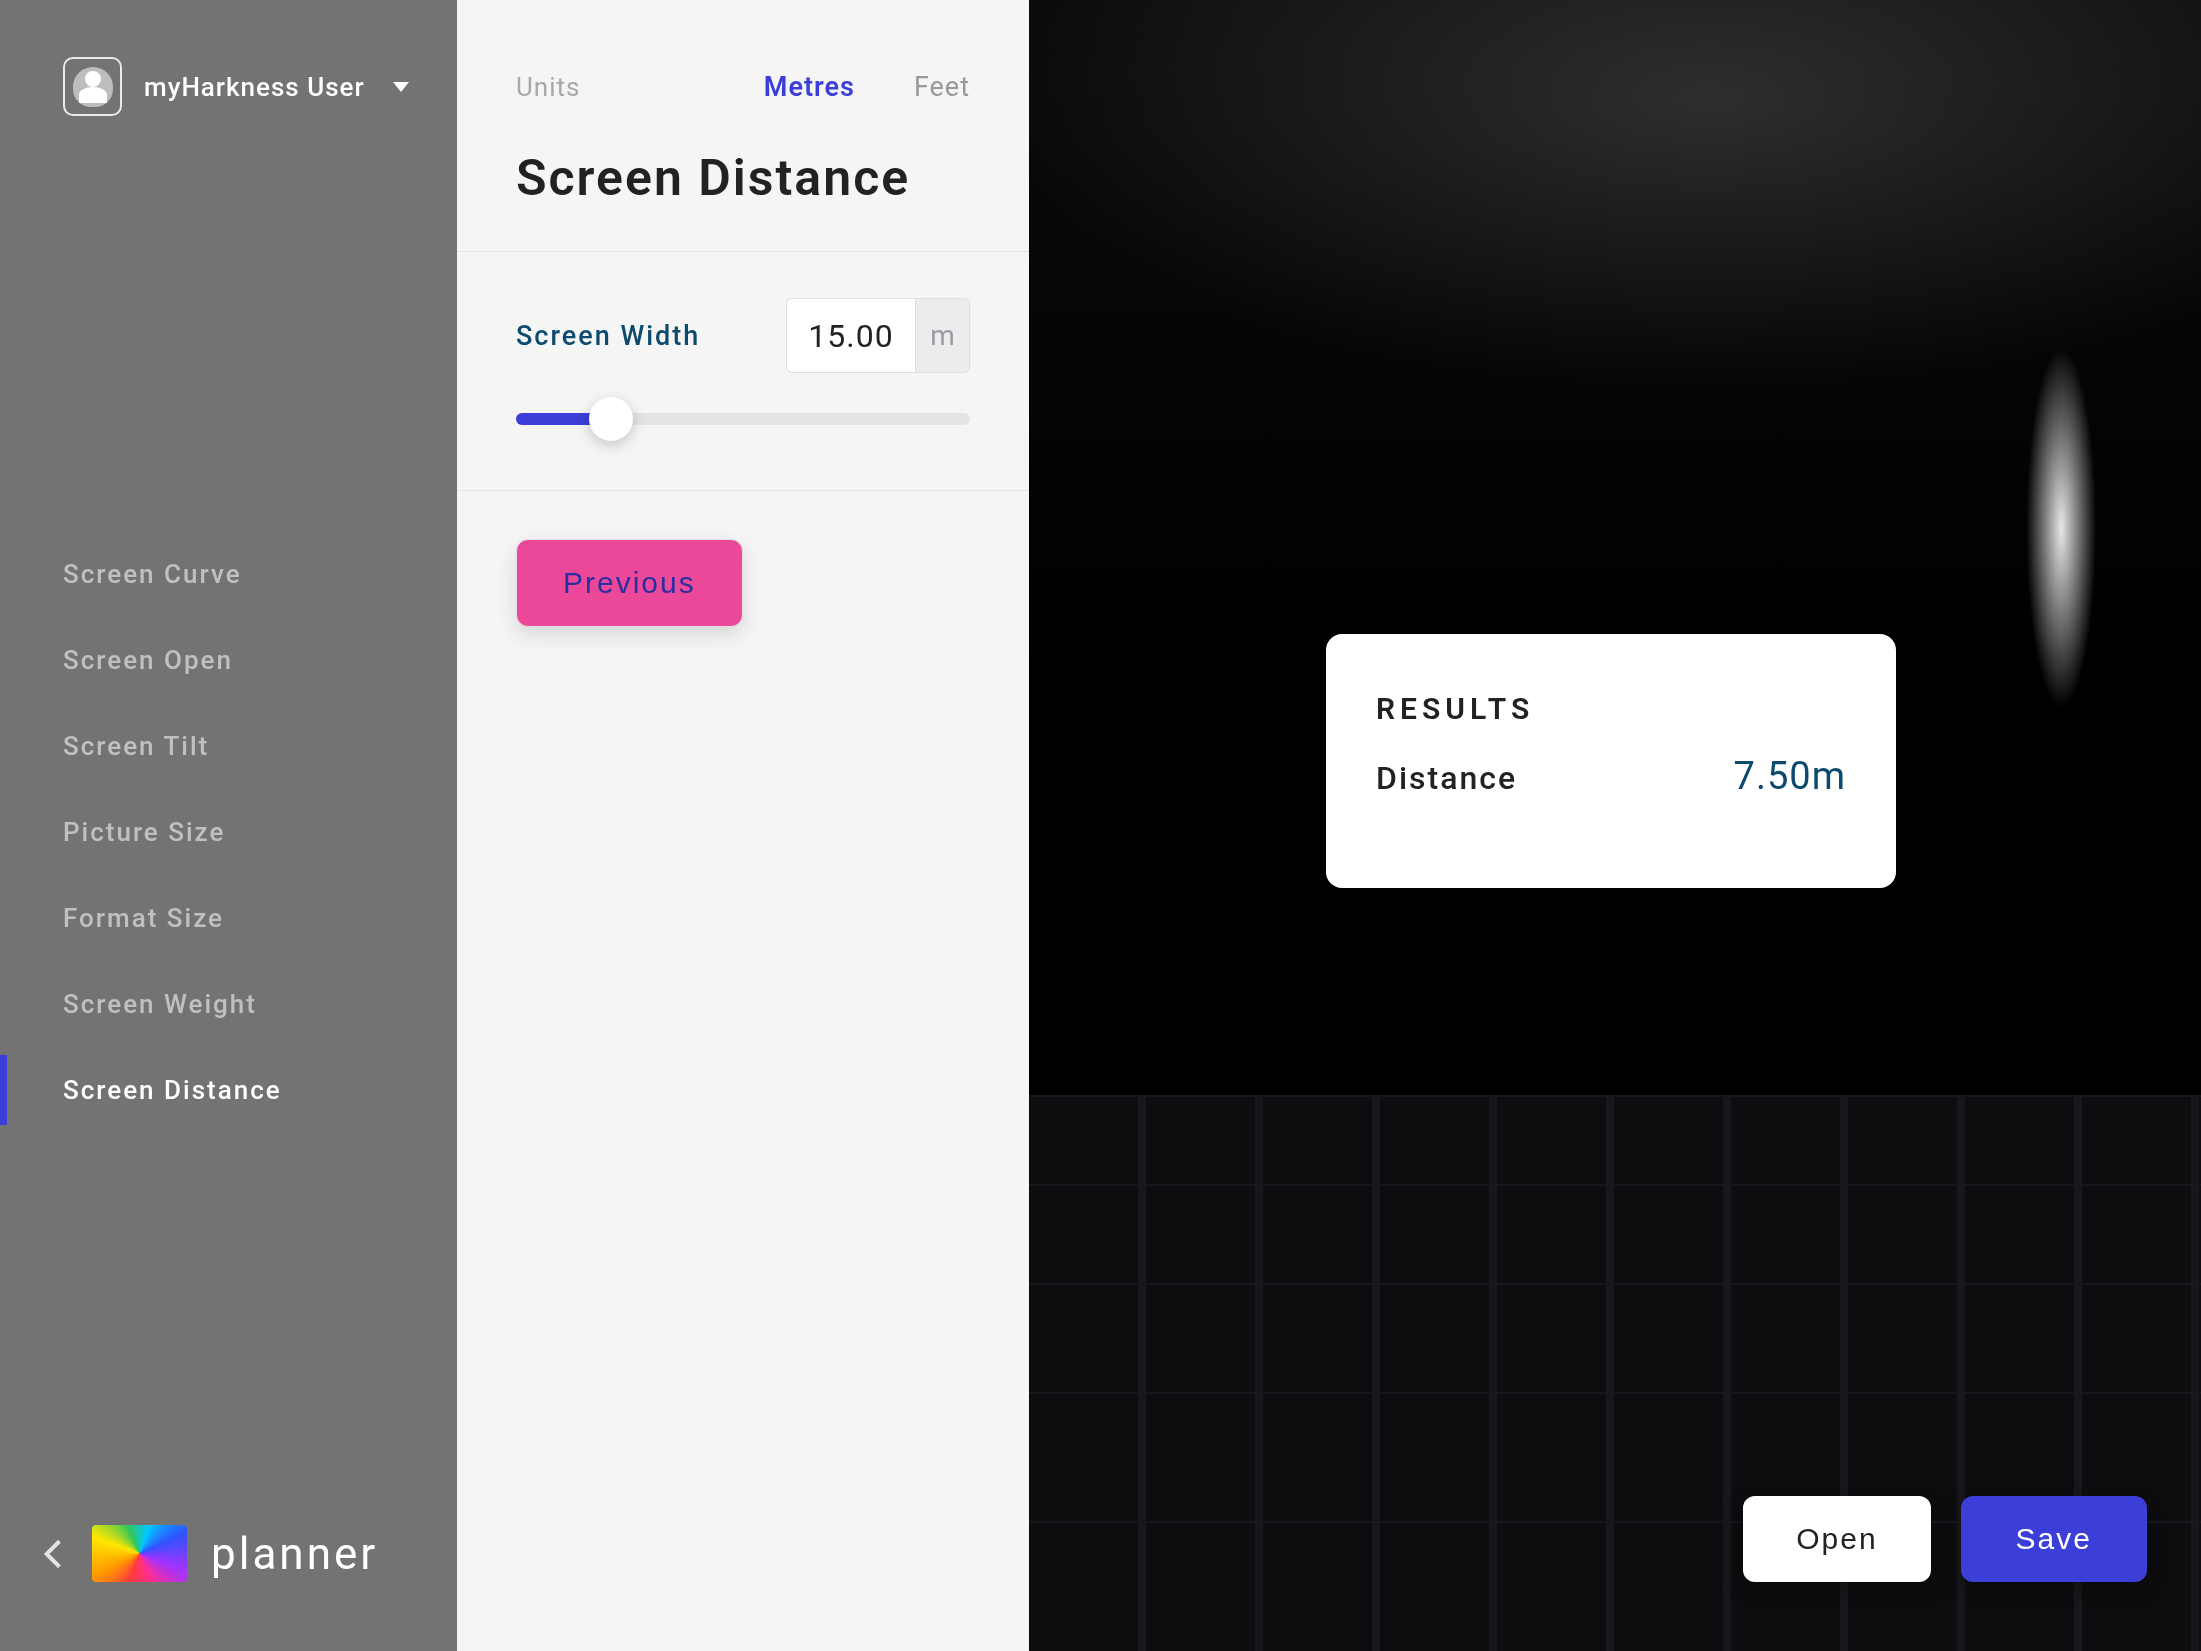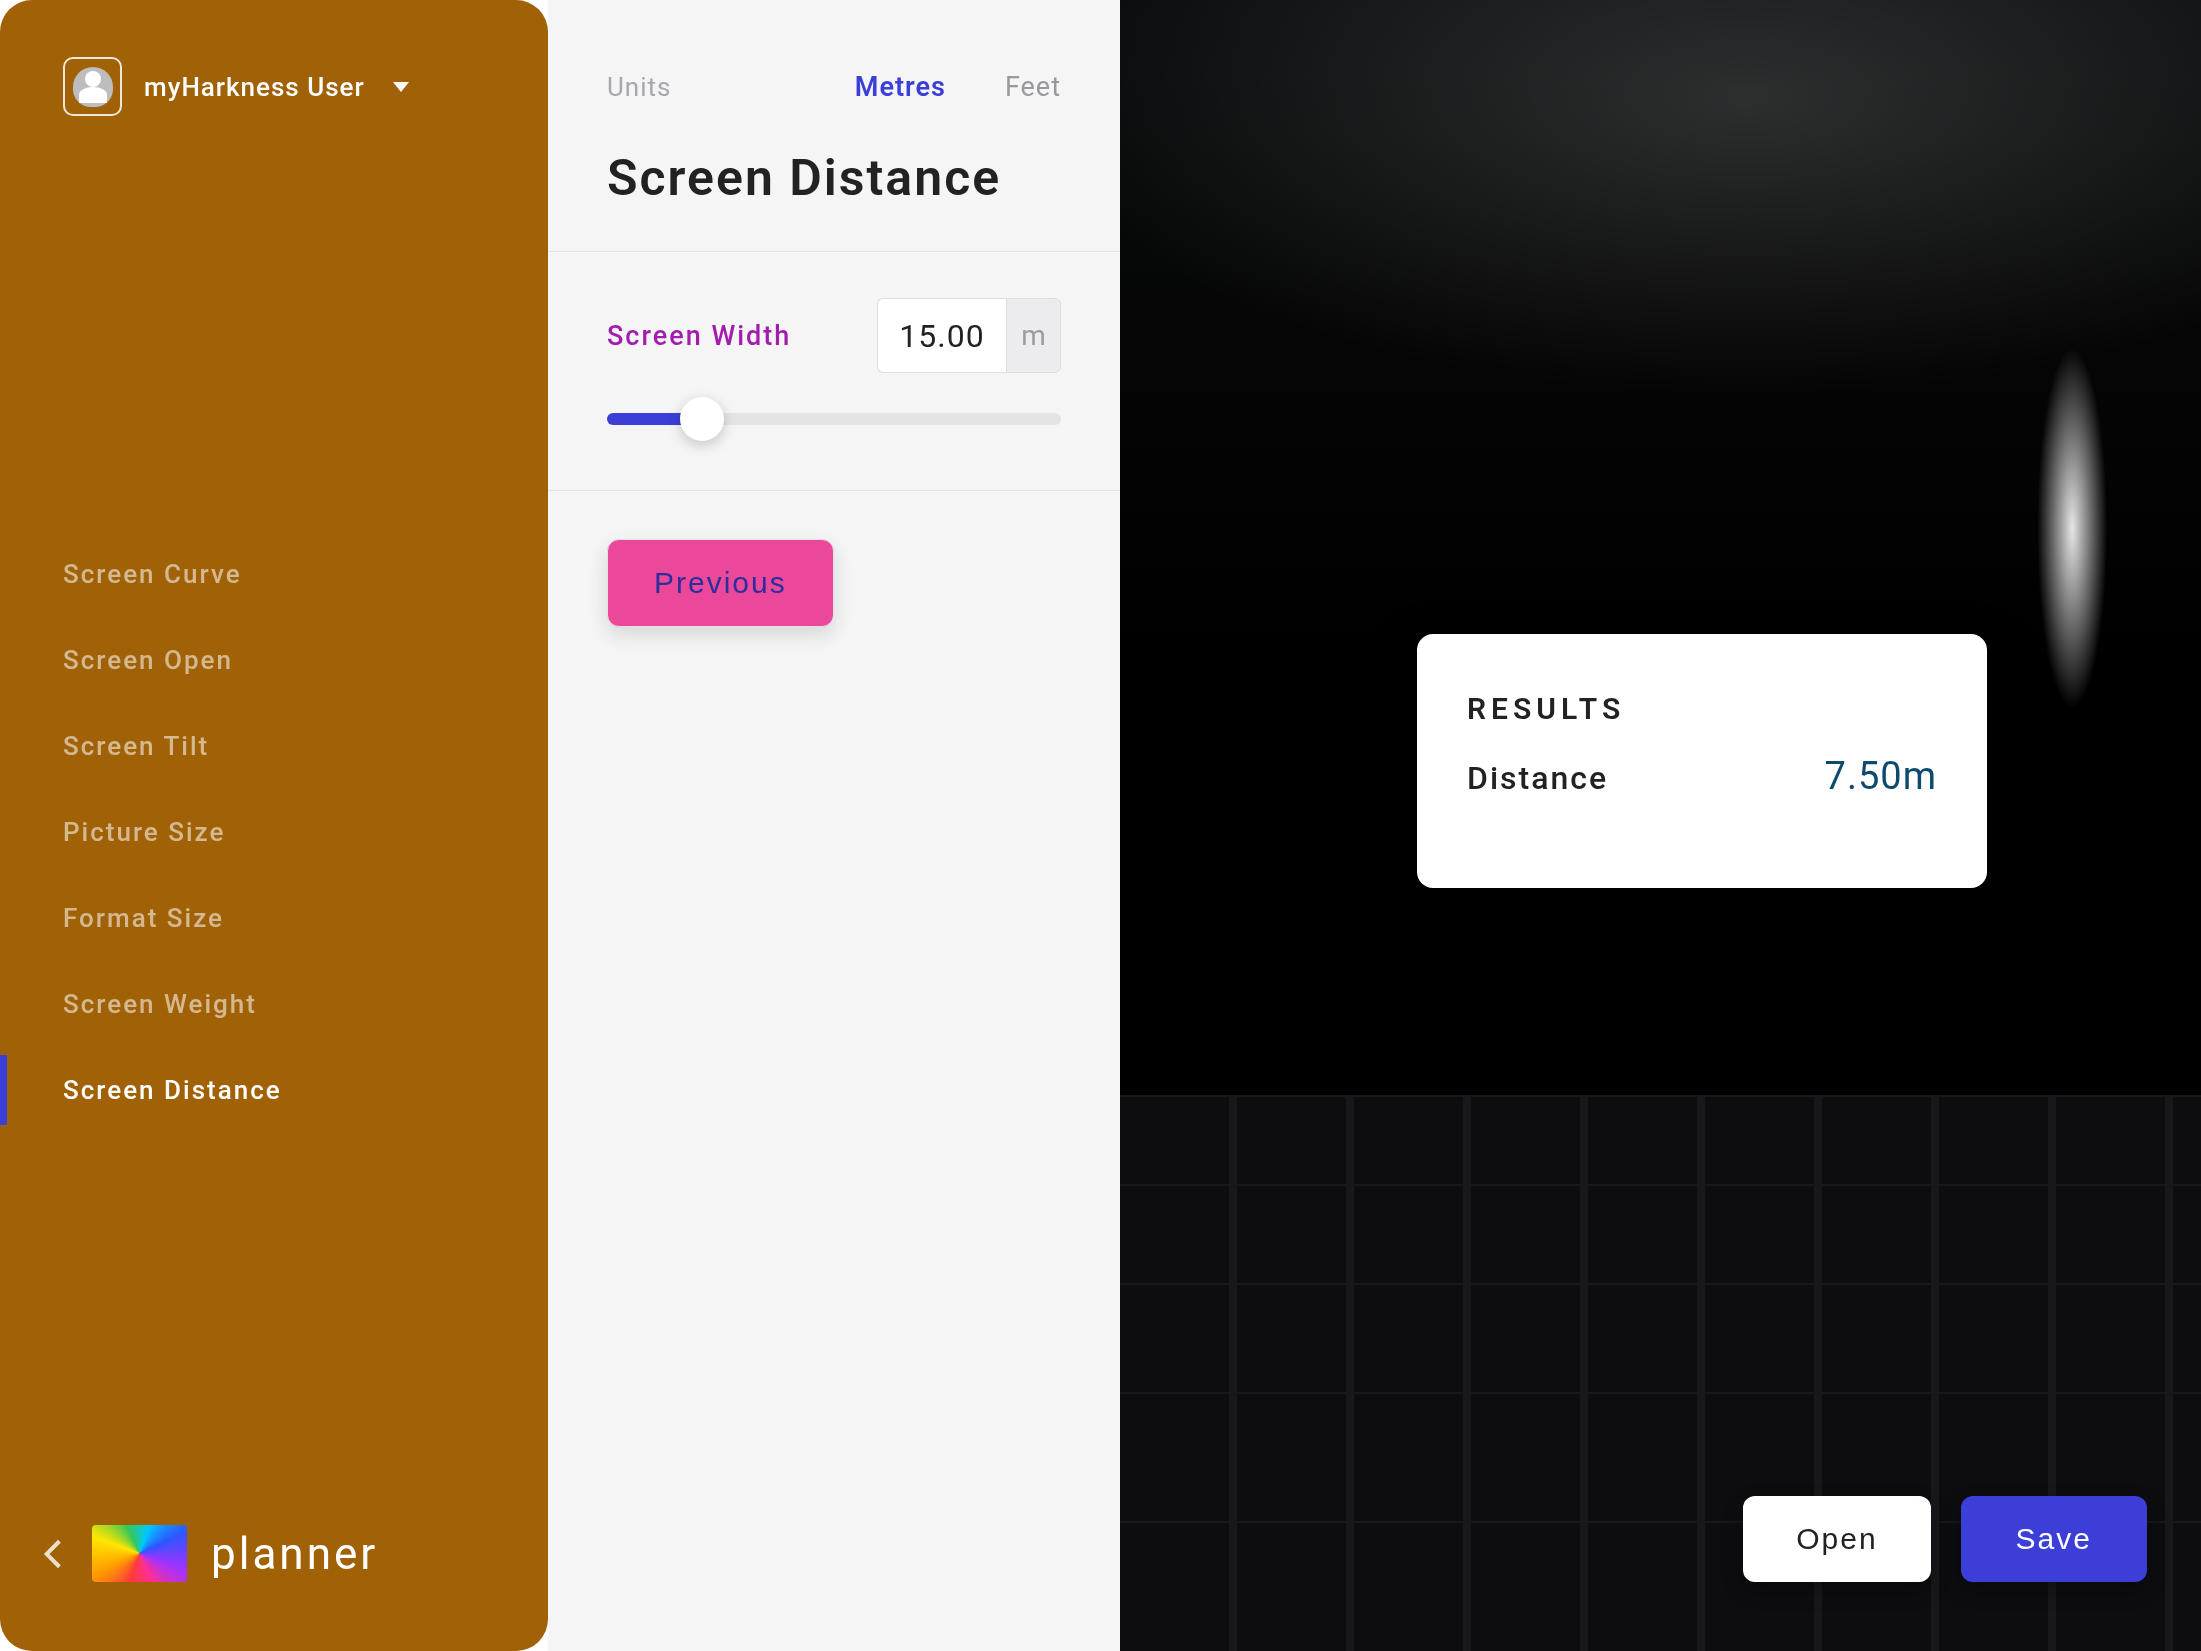--- a/index.html
+++ b/index.html
@@ -1,28 +1,27 @@
 <!DOCTYPE html>
 <html><head>
 <meta charset="utf-8">
 <style>
   * { box-sizing: border-box; margin: 0; padding: 0; }
   html, body { width: 2202px; height: 1651px; overflow: hidden; font-family: -apple-system, "Segoe UI", Roboto, Arial, sans-serif; }
   body { display: flex; }
 
   
   .nav {
-    width: 548px;
+    width: 457px;
     height: 100%;
-    background: #a16207;
+    background: #737373;
     color: #fff;
     display: flex;
     flex-direction: column;
     position: relative;
-    border-radius: 32px;
   }
   .user-row {
     display: flex;
     align-items: center;
     gap: 22px;
     padding: 57px 0 0 63px;
     cursor: pointer;
   }
   .avatar-frame {
     width: 59px; height: 59px;
@@ -116,21 +115,21 @@
   .panel-title { font-size:50px; font-weight:600; letter-spacing:2px; color:#222; }
 
   .panel-body {
     padding: 46px 59px 59px 59px;
     border-bottom:1px solid #e4e4e6;
   }
   .field-row {
     display:flex; align-items:center; justify-content:space-between;
     margin-bottom:34px;
   }
-  .field-label { font-size:27px; color:#a21caf; letter-spacing:2px; font-weight:500; }
+  .field-label { font-size:27px; color:#0c4a6e; letter-spacing:2px; font-weight:500; }
   .input-group { display:flex; }
   .value-input {
     width:129px; height:75px;
     border:1px solid #dedee2; border-right:none;
     background:#fff; border-radius:6px 0 0 6px;
     font-size:32px; text-align:center; letter-spacing:1px; color:#222;
     font-family:inherit;
   }
   .unit-box {
     width:55px; height:75px;

